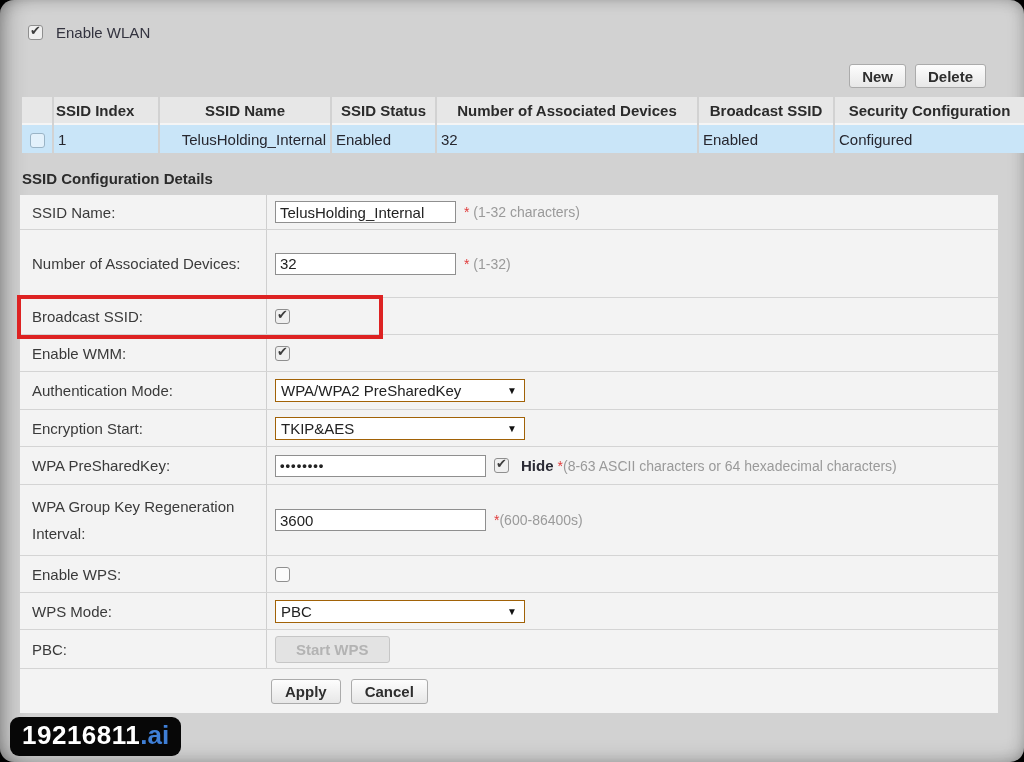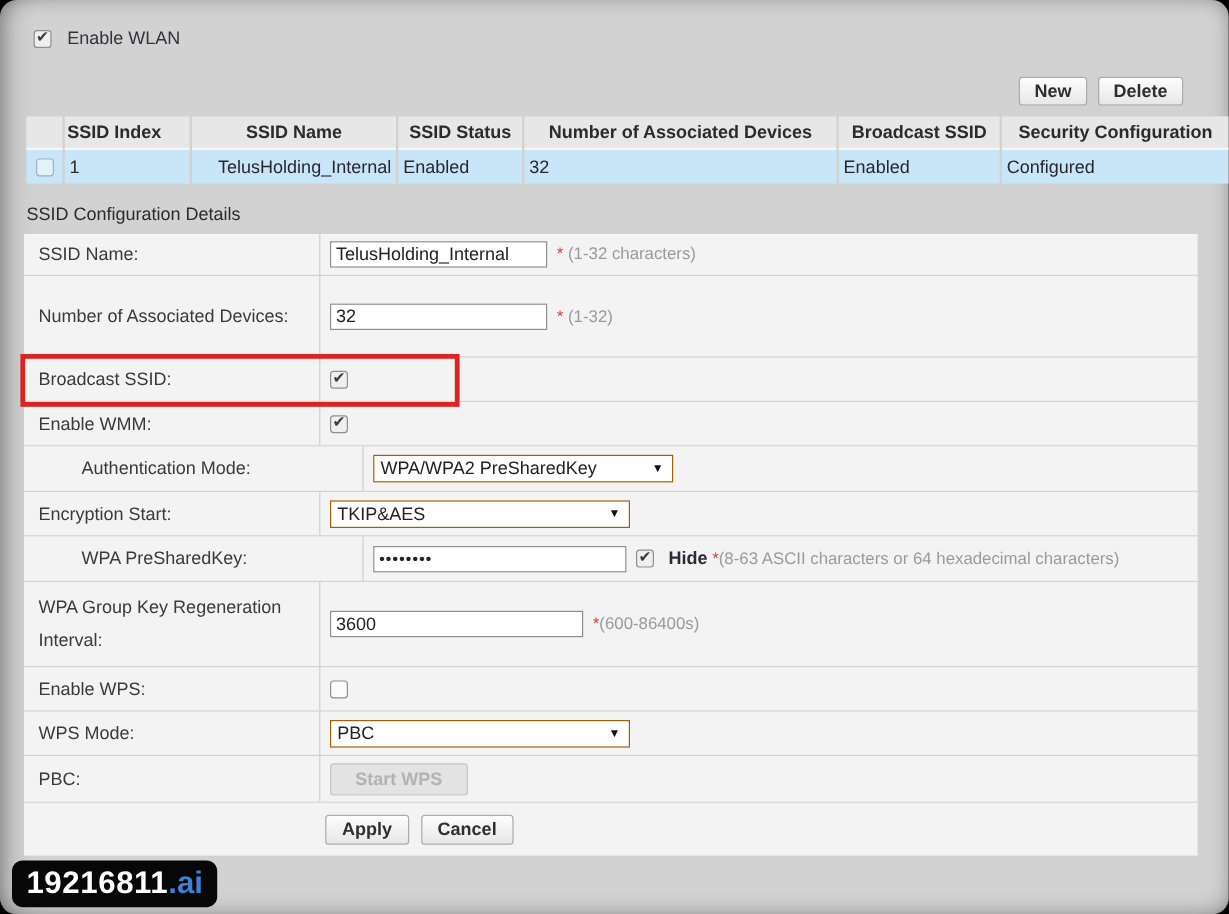--- a/index.html
+++ b/index.html
@@ -32,30 +32,30 @@
   td.c1{padding-left:4px;}
   .c2{width:166px;}
   td.c2{text-align:right;}
   .c3{width:99px;}
   .c4{width:256px;}
   .c5{width:130px;}
   .c6{width:185px;}
   td{text-align:left;}
 
   
-  .section-title{font-size:15px;font-weight:normal;color:#2b2b2b;margin:17px 0 8px 2px;}
+  .section-title{font-size:15px;font-weight:bold;color:#2b2b2b;margin:17px 0 8px 2px;}
 
   
   .form{background:#f3f3f3;width:978px;}
   .frow{display:flex;border-bottom:1px solid #d4d4d4;position:relative;}
   .frow:last-child{border-bottom:none;}
   .flabel{width:247px;box-sizing:border-box;padding:0 10px 0 12px;border-right:1px solid #cfcfcf;
           font-size:15px;color:#3a3a3a;display:flex;align-items:center;line-height:27px;}
   .ffield{flex:1;display:flex;align-items:center;padding-left:8px;gap:8px;}
-  .h34{height:34px;} .h36{height:36px;} .h37{height:37px;padding-left:36px;} .h38{height:38px;} .h67{height:67px;} .h70{height:70px;} .h44{height:44px;}
+  .h34{height:34px;} .h36{height:36px;} .h37{height:37px;} .h38{height:38px;} .h67{height:67px;} .h70{height:70px;} .h44{height:44px;}
   input.txt{height:22px;box-sizing:border-box;border:1px solid #8f8f8f;background:#fff;font-family:inherit;font-size:15px;color:#222;padding:0 4px;border-radius:0;}
   .w180{width:181px;} .w210{width:211px;}
   input.pwd{letter-spacing:1px;font-weight:bold;font-size:13px;}
   .star{color:#e03a3a;font-size:14px;}
   .hint{color:#9a9a9a;font-size:14px;white-space:pre;}
   .hide-lbl{font-size:15px;font-weight:bold;color:#2b2b35;margin-left:4px;}
 
   
   .select{width:250px;height:23px;box-sizing:border-box;border:1px solid #a16207;background:#fff;display:flex;align-items:center;justify-content:space-between;padding:0 7px 0 5px;cursor:pointer;}
   .select .val{font-size:15px;color:#222;}

